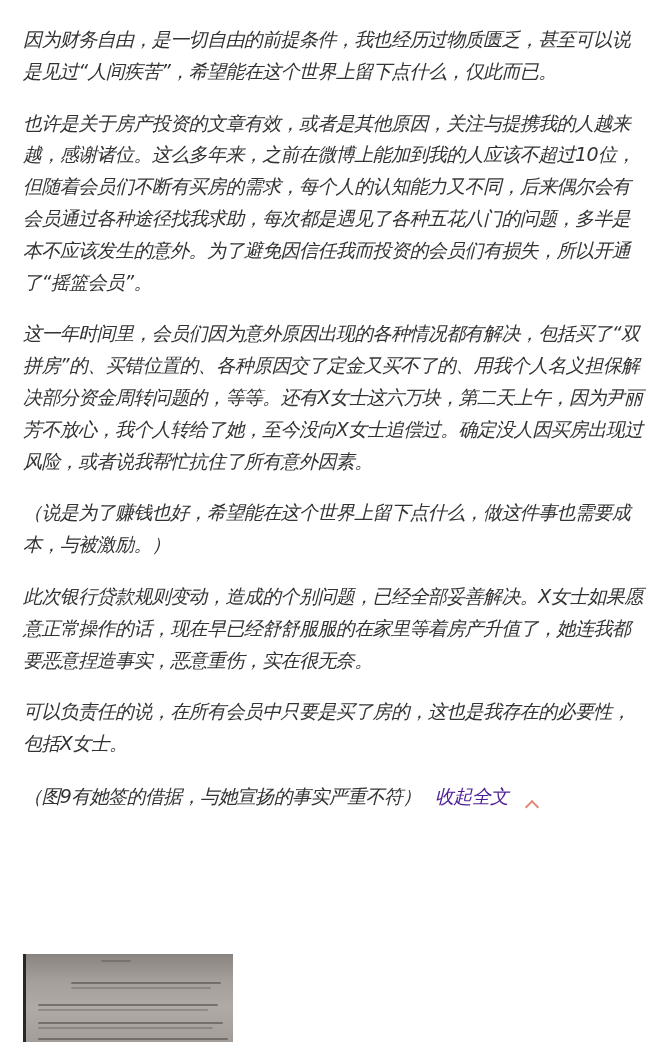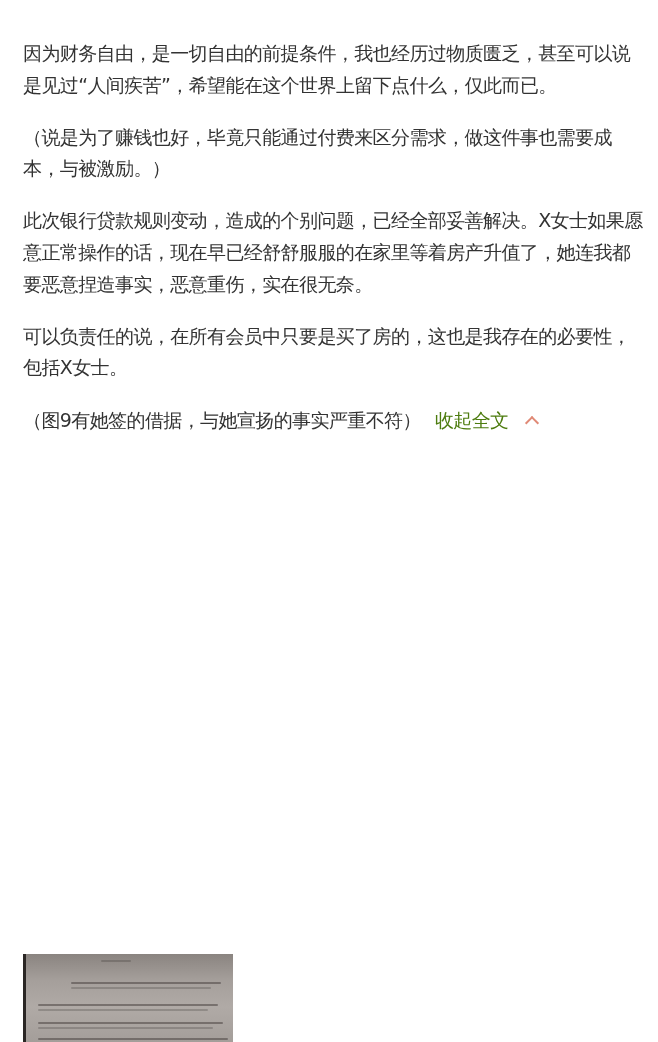--- a/index.html
+++ b/index.html
@@ -11,22 +11,23 @@
       width: 658px;
       height: 1042px;
       overflow: hidden;
       position: relative;
       font-family: "DejaVu Sans", "Liberation Sans", sans-serif;
       color: #333333;
     }
     .article {
       position: absolute;
       left: 23px;
-      top: 38px;
+      top: 24px;
       width: 620px;
+      font-style: italic;
     }
     .para {
       margin: 0 0 20px 0;
       font-size: 19px;
       line-height: 31.8px;
       letter-spacing: -0.6px;
       word-break: break-all;
     }
     .caption-row {
       margin-top: 0px;
@@ -34,25 +35,25 @@
       line-height: 32px;
       letter-spacing: -0.6px;
       white-space: nowrap;
       display: flex;
       align-items: center;
     }
     .caption-text {
       color: #333333;
     }
     .collapse-link {
-      color: #4d7c0f;
+      color: #4c1d95;
       margin-left: 14px;
       cursor: pointer;
       display: inline-flex;
-      align-items: center;
+      align-items: flex-end;
     }
     .collapse-link .chev {
       display: inline-block;
       width: 8px;
       height: 8px;
       border-left: 2px solid #e08a76;
       border-top: 2px solid #e08a76;
       transform: rotate(45deg);
       margin-left: 18px;
       margin-top: 6px;
@@ -74,21 +75,23 @@
       background: #4a4442;
       opacity: 0.55;
       border-radius: 1px;
     }
   </style>
 </head>
 <body>
 
 <div class="article">
   <p class="para">因为财务自由，是一切自由的前提条件，我也经历过物质匮乏，甚至可以说是见过“人间疾苦”，希望能在这个世界上留下点什么，仅此而已。</p>
-  <p class="para">（说是为了赚钱也好，毕竟只能通过付费来区分需求，做这件事也需要成本，与被激励。）</p>
+  <p class="para">也许是关于房产投资的文章有效，或者是其他原因，关注与提携我的人越来越，感谢诸位。这么多年来，之前在微博上能加到我的人应该不超过10位，但随着会员们不断有买房的需求，每个人的认知能力又不同，后来偶尔会有会员通过各种途径找我求助，每次都是遇见了各种五花八门的问题，多半是本不应该发生的意外。为了避免因信任我而投资的会员们有损失，所以开通了“摇篮会员”。</p>
+  <p class="para">这一年时间里，会员们因为意外原因出现的各种情况都有解决，包括买了“双拼房”的、买错位置的、各种原因交了定金又买不了的、用我个人名义担保解决部分资金周转问题的，等等。还有X女士这六万块，第二天上午，因为尹丽芳不放心，我个人转给了她，至今没向X女士追偿过。确定没人因买房出现过风险，或者说我帮忙抗住了所有意外因素。</p>
+  <p class="para">（说是为了赚钱也好，希望能在这个世界上留下点什么，做这件事也需要成本，与被激励。）</p>
   <p class="para">此次银行贷款规则变动，造成的个别问题，已经全部妥善解决。X女士如果愿意正常操作的话，现在早已经舒舒服服的在家里等着房产升值了，她连我都要恶意捏造事实，恶意重伤，实在很无奈。</p>
   <p class="para">可以负责任的说，在所有会员中只要是买了房的，这也是我存在的必要性，包括X女士。</p>
 
   <div class="caption-row">
     <span class="caption-text">（图9有她签的借据，与她宣扬的事实严重不符）</span>
     <span class="collapse-link">
       <span>收起全文</span>
       <span class="chev"></span>
     </span>
   </div>

